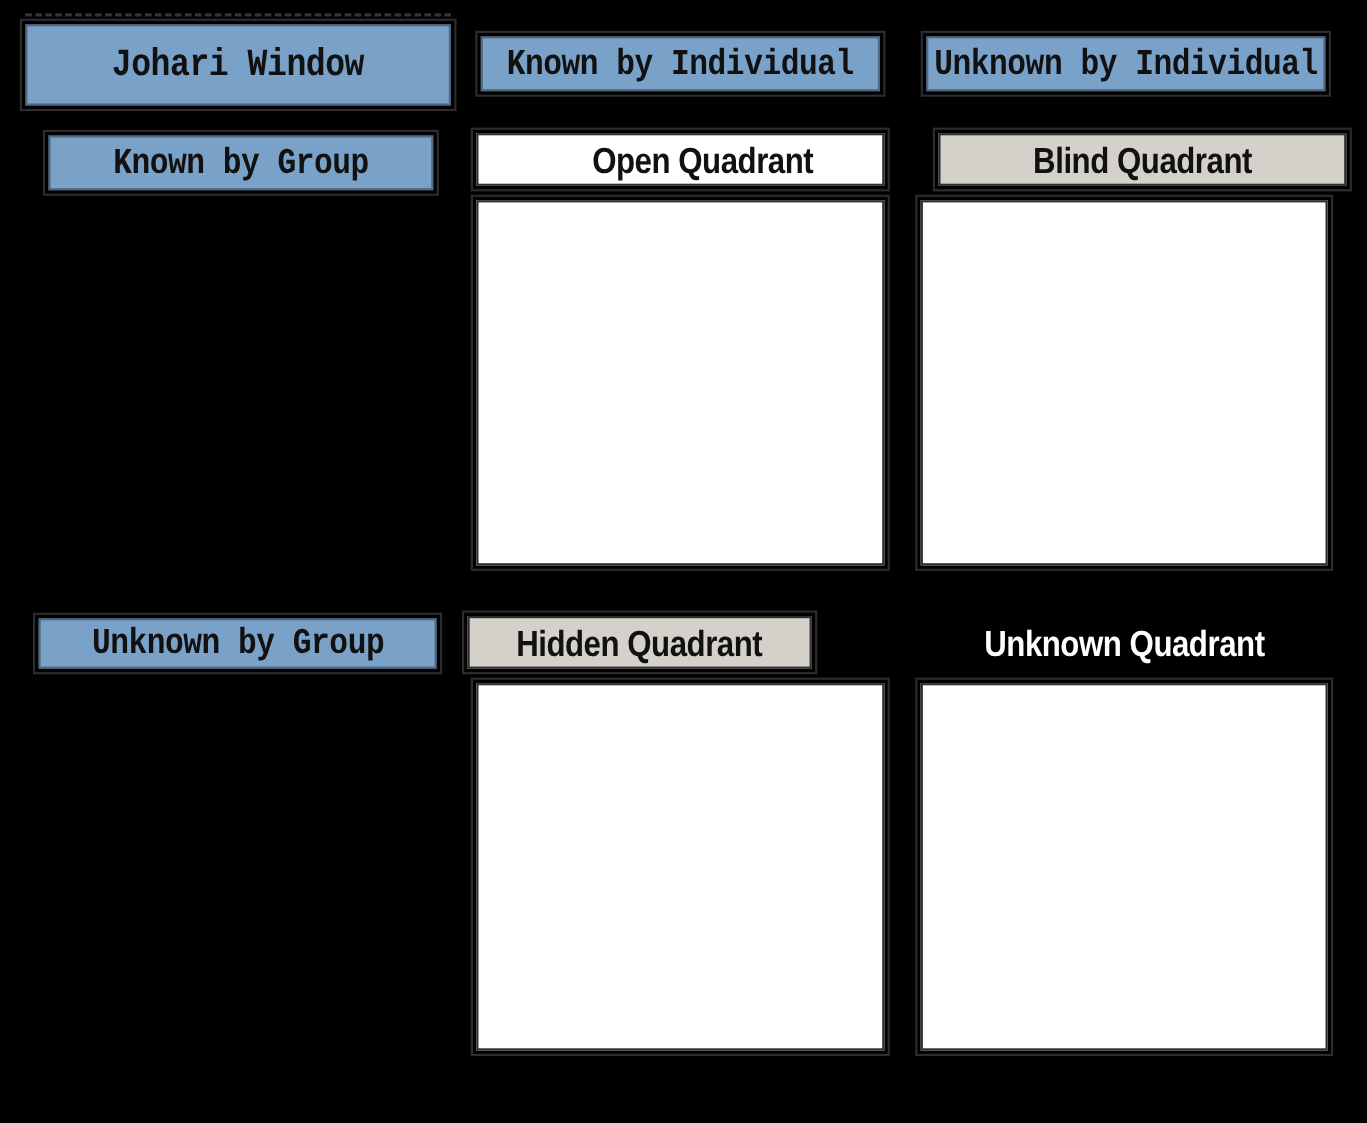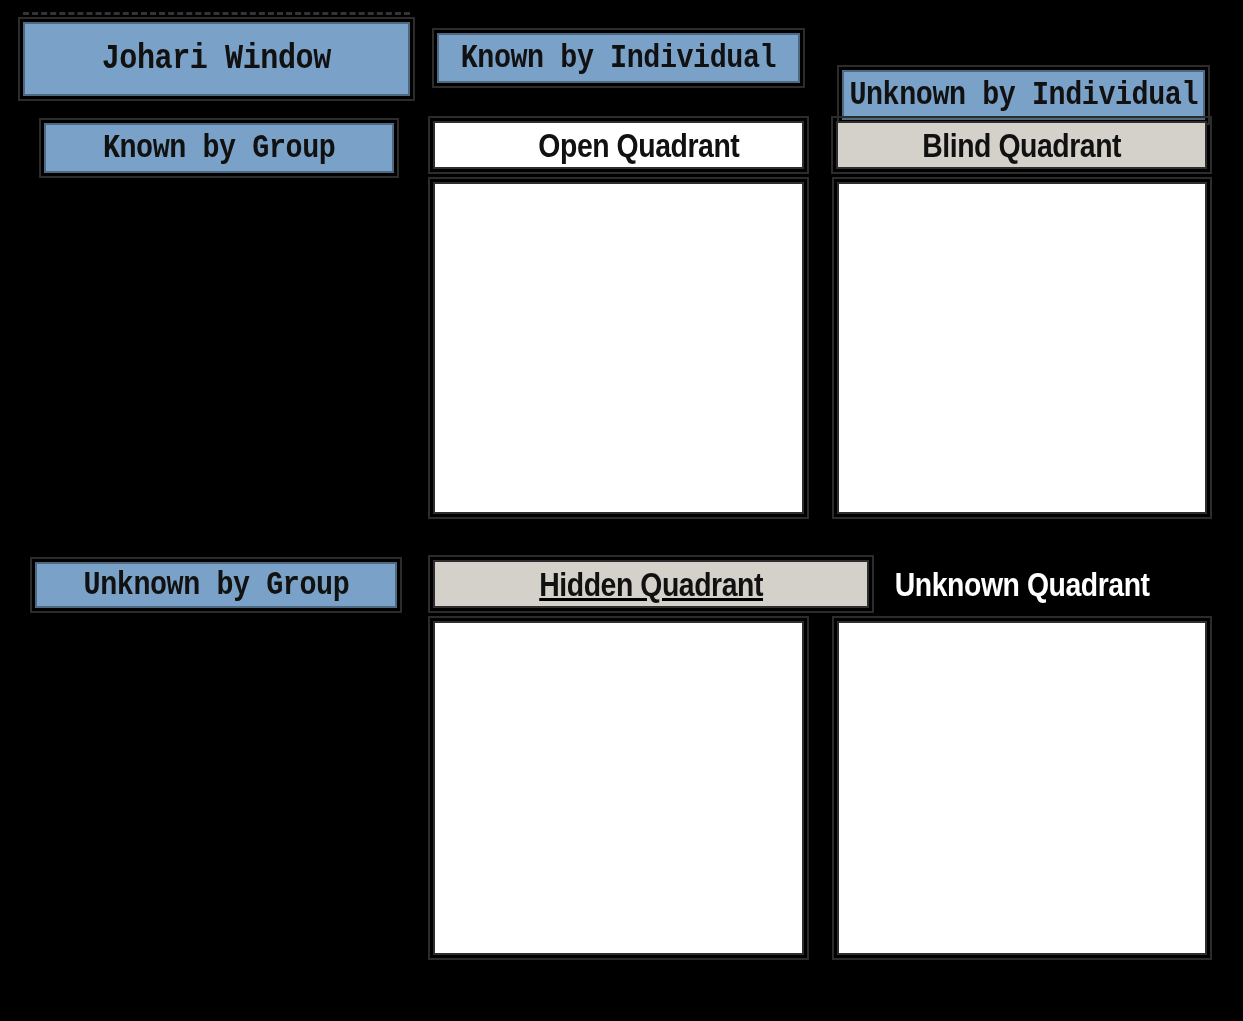--- a/index.html
+++ b/index.html
@@ -26,21 +26,21 @@
     border: 2px solid #2e2e2e;
     outline: 2px solid #2c2c2c;
     outline-offset: 3px;
   }
   .blue {
     background: var(--header-blue, #7AA2C9);
     border-color: rgba(0,0,0,0.35);
     font-family: Liberation Mono, monospace;
   }
   .white-bg { background: var(--cell-white, #ffffff); }
-  .tan-bg   { background: var(--quadrant-tan, #D4D1CA); }
+  .tan-bg   { background: var(--quadrant-tan, #D4D1CA); margin-left: 17px; }
   .plain    { background: transparent; border: none; outline: none; }
   .lbl {
     font-weight: bold;
     font-size: 33px;
     letter-spacing: -0.5px;
     color: var(--text-dark, #111);
     transform: scaleX(0.86);
     transform-origin: center;
     white-space: nowrap;
     line-height: 1;
@@ -51,28 +51,28 @@
     position: absolute;
     left: 23px;
     top: 12px;
     width: 387px;
     height: 0;
     border-top: 3px dashed #33333a;
   }
   
   .c-title      { left: 23px;  top: 22px;  width: 387px; height: 74px; }
   .c-colhdr1    { left: 437px; top: 33px;  width: 363px; height: 50px; }
-  .c-colhdr2    { left: 842px; top: 33px;  width: 363px; height: 50px; margin-top: 37px; }
+  .c-colhdr2    { left: 842px; top: 33px;  width: 363px; height: 50px; }
   .c-rowhdr1    { left: 44px;  top: 123px; width: 350px; height: 50px; }
   .c-openhdr    { left: 433px; top: 121px; width: 371px; height: 48px; padding-left: 41px; }
   .c-blindhdr   { left: 836px; top: 121px; width: 371px; height: 48px; }
   .c-openbody   { left: 433px; top: 182px; width: 371px; height: 332px; }
   .c-blindbody  { left: 837px; top: 182px; width: 370px; height: 332px; }
   .c-rowhdr2    { left: 35px;  top: 562px; width: 362px; height: 46px; }
-  .c-hiddenhdr  { left: 433px; top: 560px; width: 436px; height: 48px; text-decoration: underline; }
+  .c-hiddenhdr  { left: 408px; top: 560px; width: 313px; height: 48px; }
   .c-unknownhdr { left: 837px; top: 560px; width: 370px; height: 48px; align-items: center; }
   .c-hiddenbody { left: 433px; top: 621px; width: 371px; height: 334px; }
   .c-unknownbody{ left: 837px; top: 621px; width: 370px; height: 334px; }
 </style>
 </head>
 <body>
 
 <div class="stage">
 
   <div class="cutline"></div>

